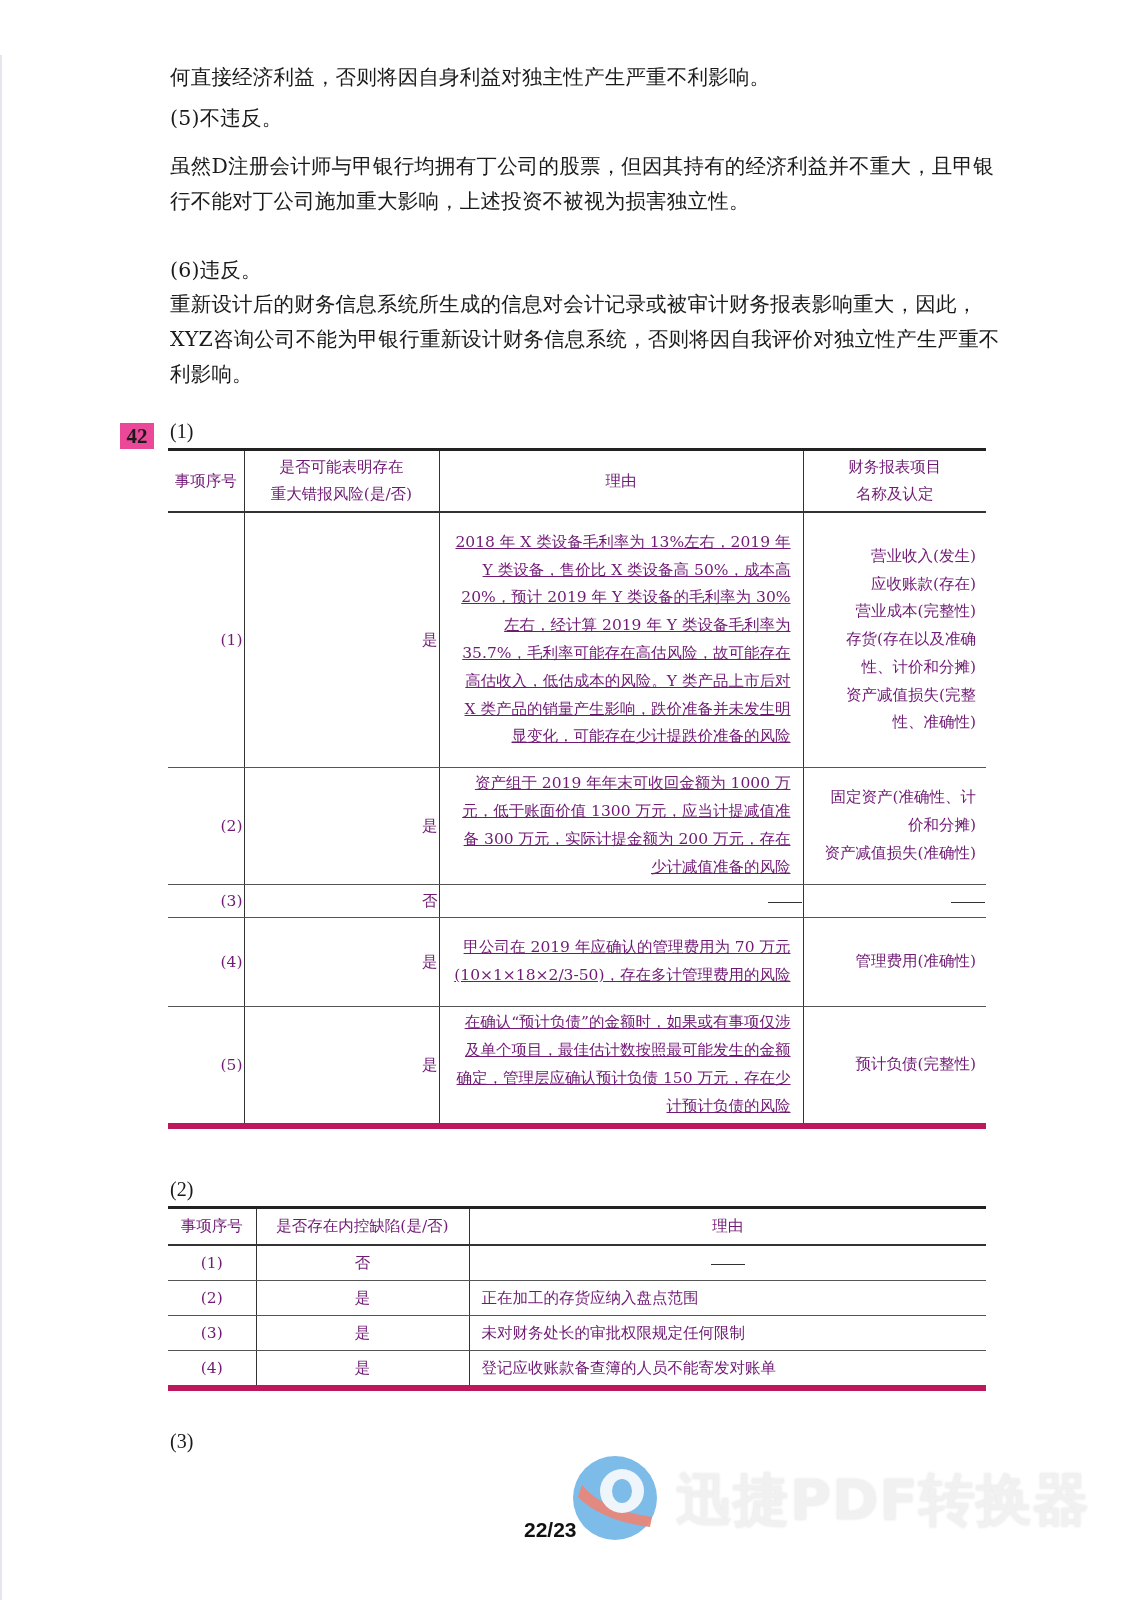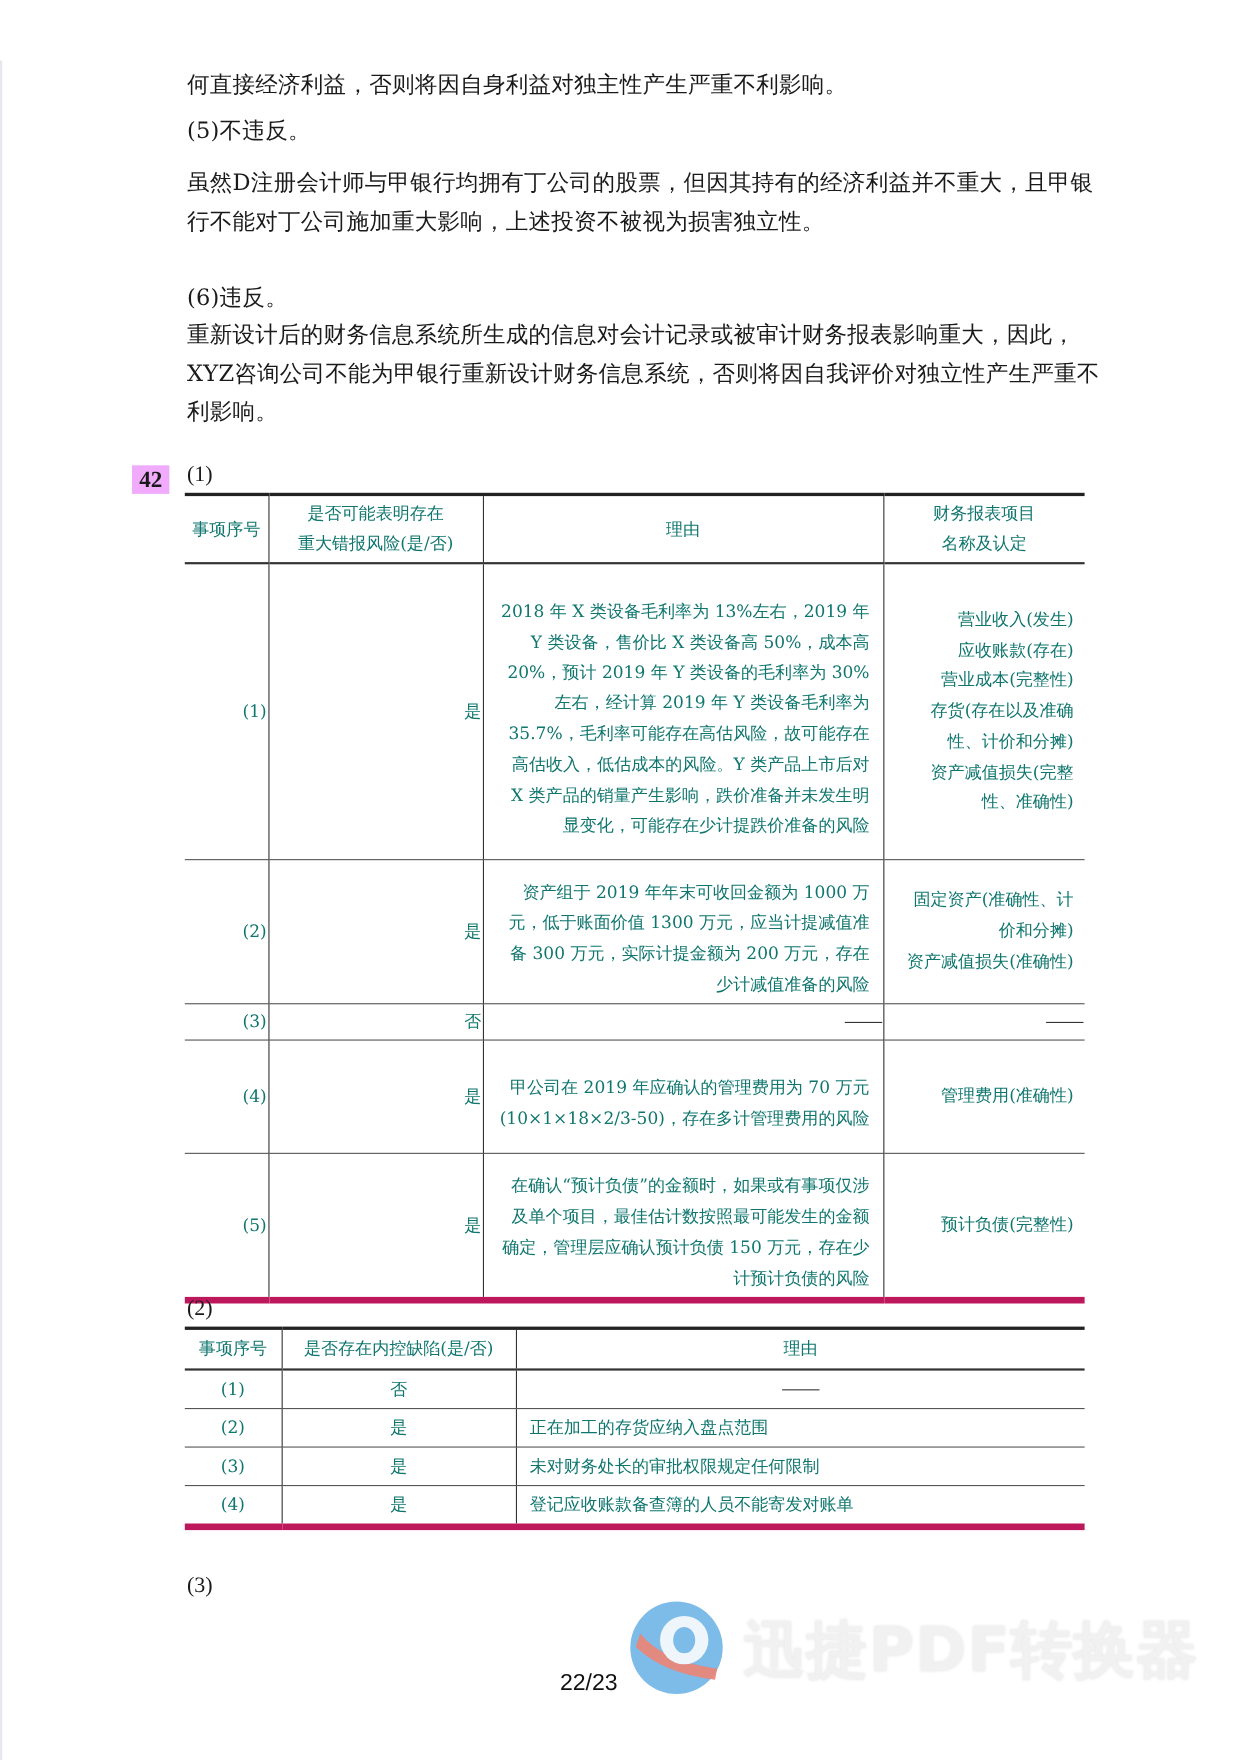--- a/index.html
+++ b/index.html
@@ -1,40 +1,40 @@
 <!DOCTYPE html>
 <html><head>
 <meta charset="utf-8">
 <style>
   html, body { margin:0; padding:0; background:#ffffff; }
   body { width:1130px; height:1600px; position:relative; overflow:hidden;
          font-family:"DejaVu Serif","Liberation Serif",serif; color:#1a1a1a; }
   .leftline { position:absolute; left:0; top:55px; width:2px; height:1545px; background:#e6e6ee; }
   .p { position:absolute; left:170px; width:830px; font-size:20.5px; line-height:35px; letter-spacing:0.2px; }
-  .qnum { position:absolute; left:120px; top:423px; width:34px; height:26px; background:#f0abfc;
+  .qnum { position:absolute; left:120px; top:423px; width:34px; height:26px; background:#ec4899;
           font-family:"Liberation Serif",serif; font-weight:bold; font-size:21px; line-height:26px; text-align:center; }
   .sub { position:absolute; left:170px; font-family:"Liberation Serif",serif; font-size:20px; }
-  table { position:absolute; border-collapse:collapse; font-size:15.5px; color:#0f766e; }
+  table { position:absolute; border-collapse:collapse; font-size:15.5px; color:#701a75; }
   table td, table th { border-left:1.5px solid #333; border-right:1.5px solid #333; border-bottom:1.5px solid #555; font-weight:normal; }
   table td:first-child, table th:first-child { border-left:none; }
   table td:last-child, table th:last-child { border-right:none; }
   table tr.head th { border-top:3px solid #222; border-bottom:2px solid #333; }
   table tr.last td { border-bottom:6px solid #be185d; }
   .t1 { left:168px; top:448px; width:818px; }
   .t1 th { height:58px; line-height:27px; text-align:center; }
   .t1 td { vertical-align:middle;text-align:right; }
   .c { text-align:center; }
-  .reason { text-align:justify; line-height:27.8px; padding:16px 12px 2px 12px; }
+  .reason { text-align:justify; line-height:27.8px; padding:2px 12px 2px 12px;text-decoration:underline; }
   .items { line-height:27.8px; padding:2px 10px 2px 12px; }
   .t2 { left:168px; top:1206px; width:818px; }
   .t2 th { height:33px; }
   .t2 td { height:32px; }
   .t2 td.r { padding-left:12px; }
   .dash { display:inline-block; width:34px; border-top:1.5px solid #333; vertical-align:middle; }
-  .pagenum { position:absolute; left:509px; top:1518px; font-family:"Liberation Sans",sans-serif; font-size:21px; color:#111; }
+  .pagenum { position:absolute; left:524px; top:1518px; font-family:"Liberation Sans",sans-serif; font-size:21px; color:#111;font-weight:bold; }
   .logo { position:absolute; left:572px; top:1455px; width:86px; height:86px; }
   .wm { position:absolute; left:676px; top:1463px; font-family:"DejaVu Sans",sans-serif; font-weight:bold;
         font-size:56px; color:#f1f1f1; letter-spacing:1px; text-shadow:0 0 3px #e2e2e2; }
 </style>
 </head>
 <body>
 
 <div class="leftline"></div>
 
 <div class="p" style="top:60px;">何直接经济利益，否则将因自身利益对独主性产生严重不利影响。</div>

